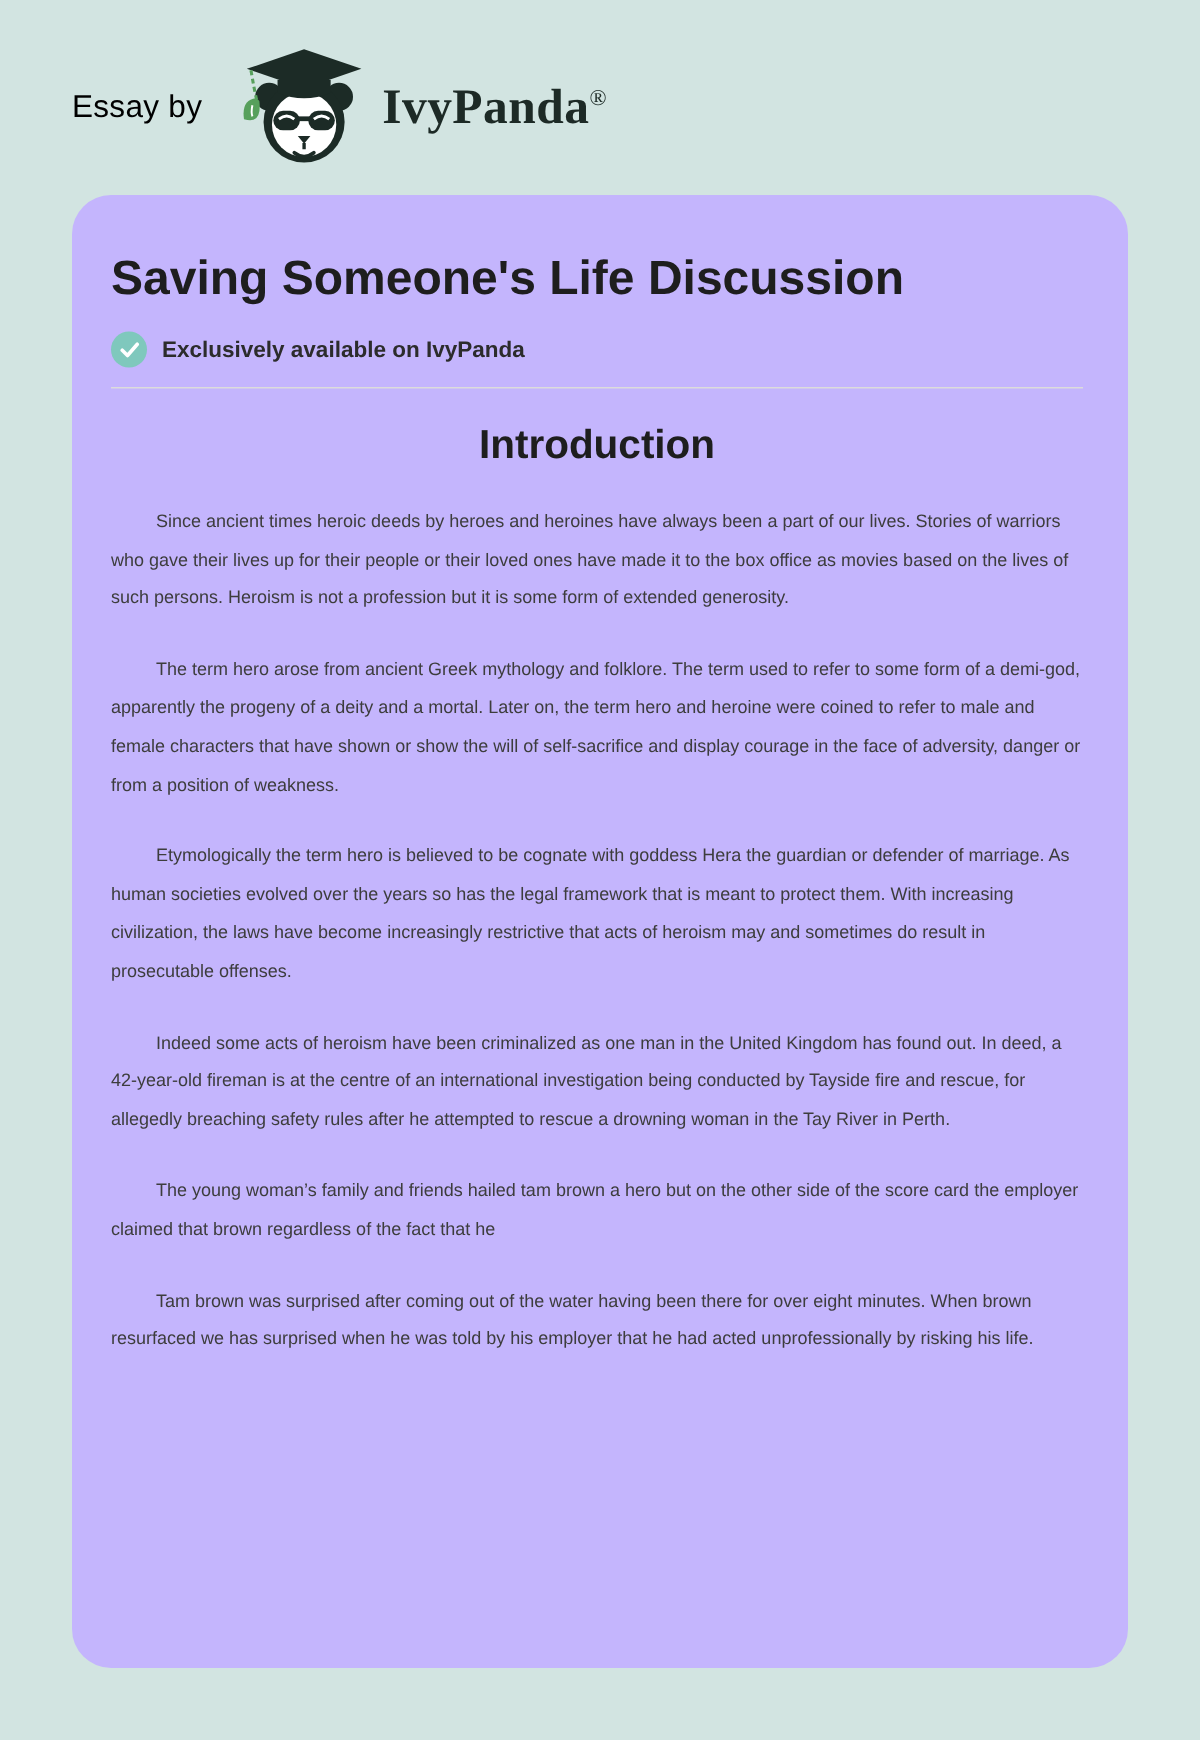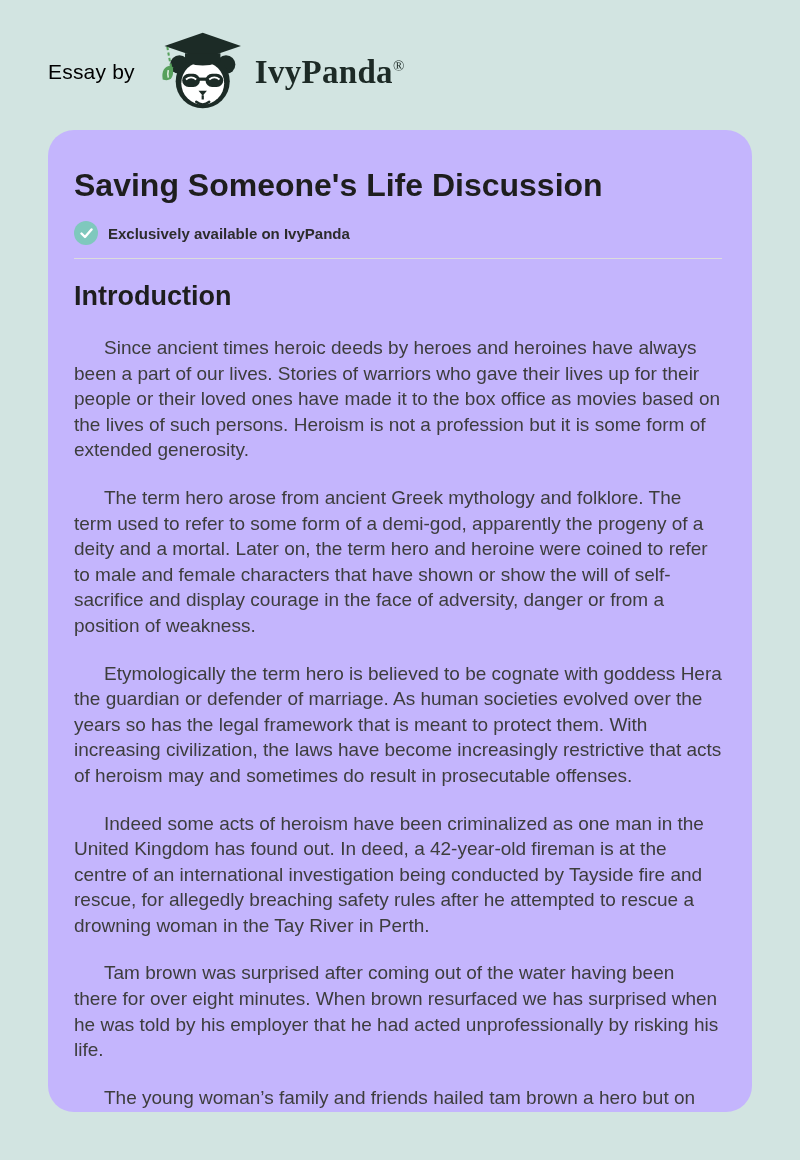--- a/index.html
+++ b/index.html
@@ -86,24 +86,25 @@
     border: none;
     border-top: 1px solid #dcdcdc;
     margin: 0 0 22px 0;
   }
   h2.section-heading {
     margin: 0 0 24px 0;
     font-size: 27px;
     line-height: 30px;
     font-weight: 700;
     color: #1e1e1e;
+    text-align: center;
   }
   p.body-para {
     margin: 0 0 22px 0;
-    font-size: 19px;
+    font-size: 12px;
     line-height: 25.6px;
     color: #3d3d3d;
     text-indent: 30px;
   }
 </style>
 </head>
 <body>
 
 <header class="site-header">
   <span class="essay-by">Essay by</span>
@@ -154,16 +155,16 @@
 
   <section>
     <h2 class="section-heading">Introduction</h2>
     <p class="body-para">Since ancient times heroic deeds by heroes and heroines have always been a part of our lives. Stories of warriors who gave their lives up for their people or their loved ones have made it to the box office as movies based on the lives of such persons. Heroism is not a profession but it is some form of extended generosity.</p>
   </section>
 
   <section>
     <p class="body-para">The term hero arose from ancient Greek mythology and folklore. The term used to refer to some form of a demi-god, apparently the progeny of a deity and a mortal. Later on, the term hero and heroine were coined to refer to male and female characters that have shown or show the will of self-sacrifice and display courage in the face of adversity, danger or from a position of weakness.</p>
     <p class="body-para">Etymologically the term hero is believed to be cognate with goddess Hera the guardian or defender of marriage. As human societies evolved over the years so has the legal framework that is meant to protect them. With increasing civilization, the laws have become increasingly restrictive that acts of heroism may and sometimes do result in prosecutable offenses.</p>
     <p class="body-para">Indeed some acts of heroism have been criminalized as one man in the United Kingdom has found out. In deed, a 42-year-old fireman is at the centre of an international investigation being conducted by Tayside fire and rescue, for allegedly breaching safety rules after he attempted to rescue a drowning woman in the Tay River in Perth.</p>
+    <p class="body-para">The young woman’s family and friends hailed tam brown a hero but on the other side of the score card the employer claimed that brown regardless of the fact that he</p>
     <p class="body-para">Tam brown was surprised after coming out of the water having been there for over eight minutes. When brown resurfaced we has surprised when he was told by his employer that he had acted unprofessionally by risking his life.</p>
-    <p class="body-para">The young woman’s family and friends hailed tam brown a hero but on the other side of the score card the employer claimed that brown regardless of the fact that he</p>
   </section>
 </main>
 
 </body></html>

